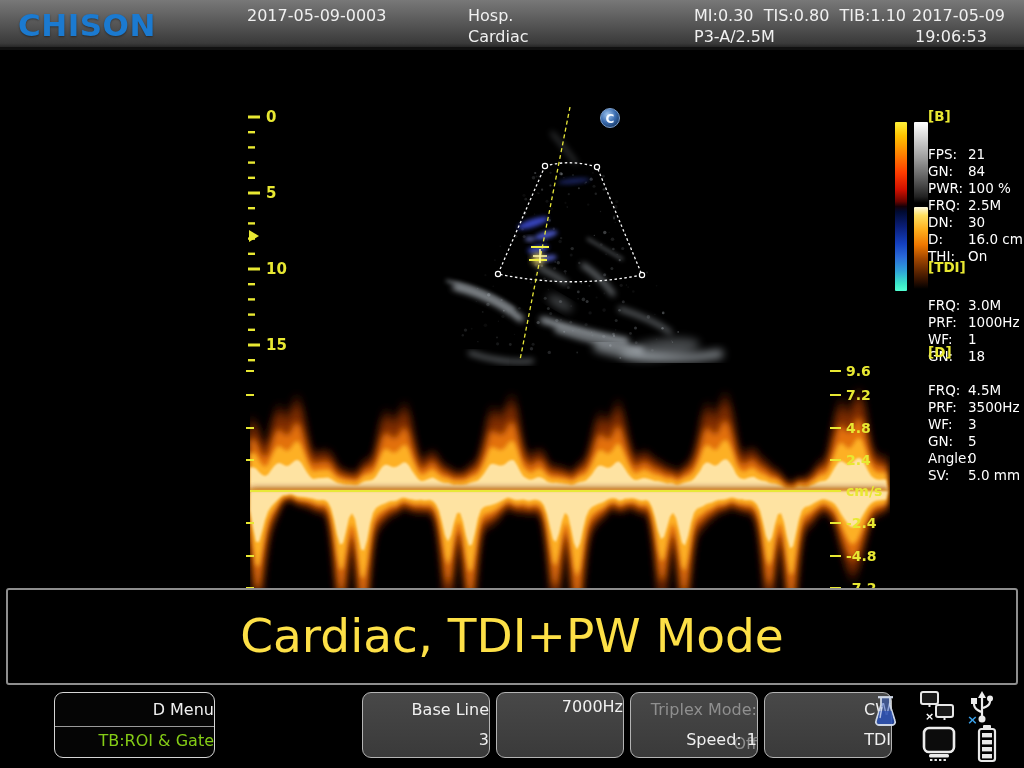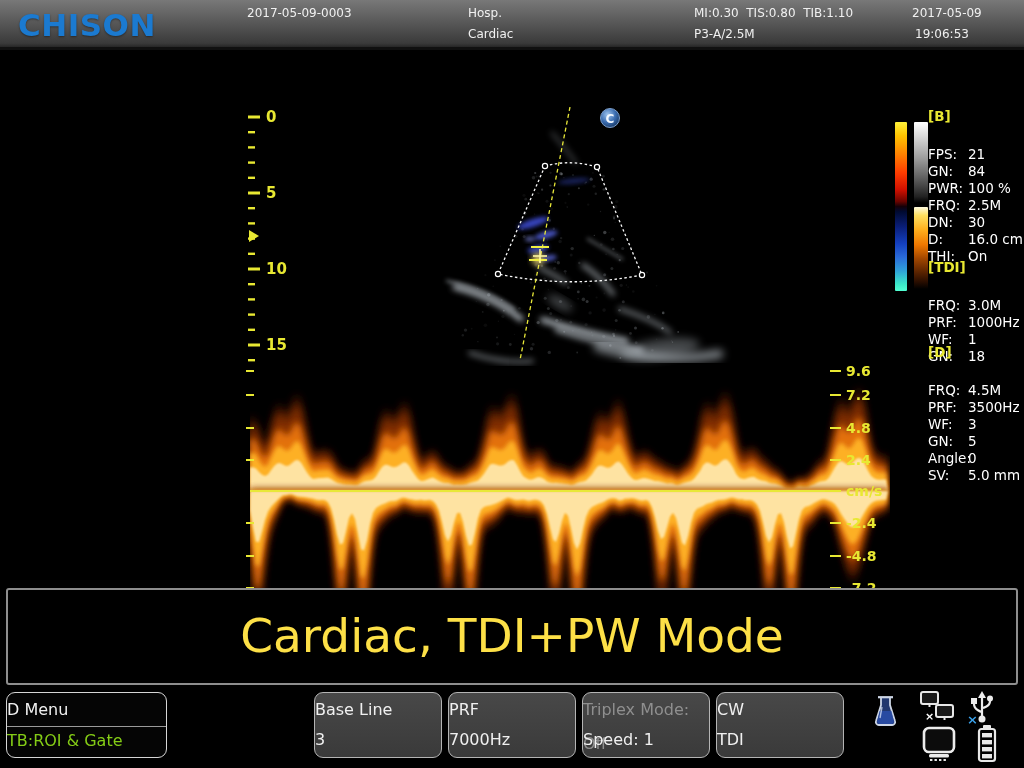--- a/index.html
+++ b/index.html
@@ -5,21 +5,21 @@
   html,body{margin:0;padding:0;background:#000;}
   body{width:1024px;height:768px;overflow:hidden;font-family:"DejaVu Sans","Liberation Sans",sans-serif;}
   .screen{position:relative;width:1024px;height:768px;background:#000;padding-left:48px;}
 
   
   .top-bar{position:absolute;left:0;top:0;width:1024px;height:50px;
     background:linear-gradient(#787878,#5a5a5a 45%,#3a3a3a 92%,#262626);
     border-bottom:3px solid #101010;box-sizing:border-box;}
   .logo{position:absolute;left:18px;top:7px;font-size:31px;font-weight:bold;
     color:#1b7ad0;letter-spacing:.5px;text-shadow:0 1px 2px rgba(0,0,0,.4);}
-  .tb-txt{position:absolute;color:#f0f0f0;font-size:12px;white-space:pre;}
+  .tb-txt{position:absolute;color:#f0f0f0;font-size:16px;white-space:pre;}
   .r1{top:6px;} .r2{top:27px;}
 
   
   .main-area{position:absolute;left:0;top:53px;width:1024px;height:532px;background:#000;}
   #us-svg{position:absolute;left:0;top:54px;width:1024px;height:528px;}
 
   
   .cbar{position:absolute;border-radius:1px;}
   .bar-tdi{left:895px;top:69px;width:12px;height:169px;
     background:linear-gradient(to bottom,#fff23a 0%,#ffc400 8%,#ff8800 18%,#ff3c00 30%,#d01000 40%,#6a0400 47%,#140008 50%,#000a30 53%,#0a1e78 62%,#1440c0 72%,#2a6ad8 80%,#2fa0d8 88%,#3ce8c8 96%,#52ffd2 100%);}
@@ -37,21 +37,21 @@
 
   
   .msg-box{position:absolute;left:6px;top:588px;width:1012px;height:97px;box-sizing:border-box;
     border:2px solid #8e8e8e;border-radius:3px;background:#000;}
   .msg-box span{display:block;text-align:center;line-height:92px;font-size:47px;color:#fde047;}
 
   
   .menu-bar{position:absolute;left:0;top:686px;width:1024px;height:82px;background:#000;}
   .mbtn{position:absolute;top:6px;height:66px;box-sizing:border-box;border:1px solid #b4b4b4;
     border-radius:9px;background:linear-gradient(#484848,#3a3a3a);color:#f0f0f0;
-    font-size:16px;text-align:left;cursor:pointer;}
+    font-size:16px;text-align:right;cursor:pointer;margin-left:48px;}
   .mbtn .t{height:33px;line-height:34px;}
   .mbtn .v{height:31px;line-height:28px;}
   .mbtn.first{background:#050505;border-color:#d6d6d6;}
   .mbtn.first .t{border-bottom:1px solid #9a9a9a;}
   .mbtn.first .v{color:#84cc16;}
   .t.dim{color:#8f8f8f;}
   .b1{left:6px;width:161px;} .b2{left:180px;width:128px;} .b3{left:314px;width:128px;}
   .b4{left:448px;width:128px;} .b5{left:582px;width:128px;} .b6{left:716px;width:128px;}
 
   .sicon{position:absolute;}
@@ -414,21 +414,20 @@
   <nav class="menu-bar">
     <div class="mbtn first b1">
       <div class="t">D Menu</div>
       <div class="v">TB:ROI &amp; Gate</div>
     </div>
     <div class="mbtn b3">
       <div class="t">Base Line</div>
       <div class="v">3</div>
     </div>
     <div class="mbtn b4">
-      <div class="t">PRF</div>
       <div class="v">7000Hz</div>
     </div>
     <div class="mbtn b5">
       <div class="t dim">Triplex Mode: Off</div>
       <div class="v">Speed: 1</div>
     </div>
     <div class="mbtn b6">
       <div class="t">CW</div>
       <div class="v">TDI</div>
     </div>

